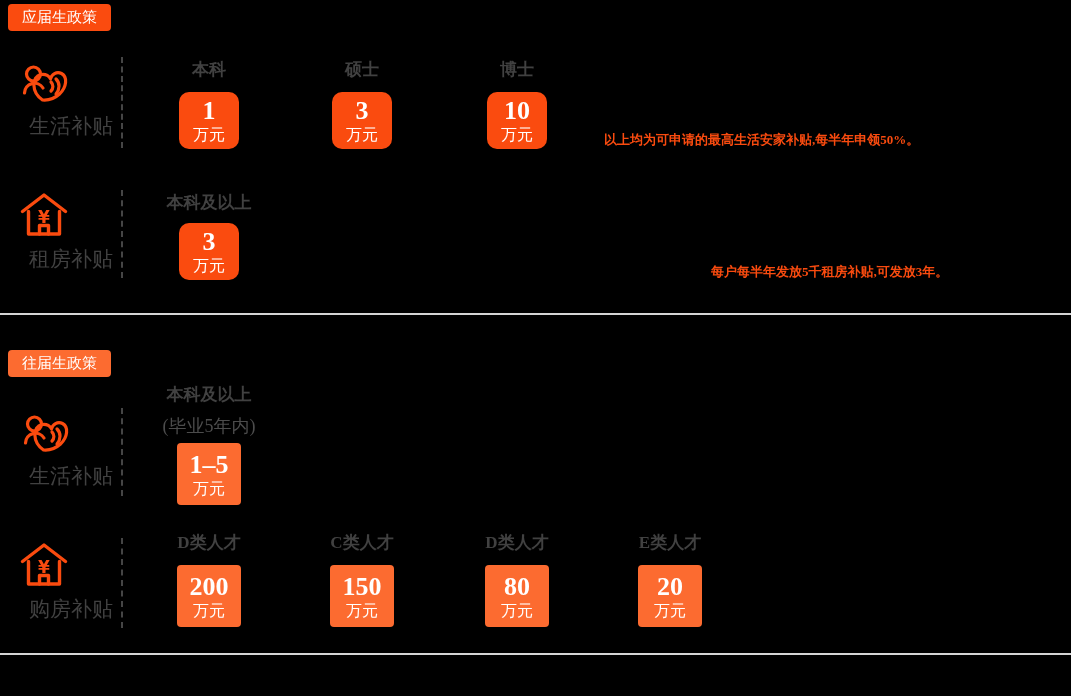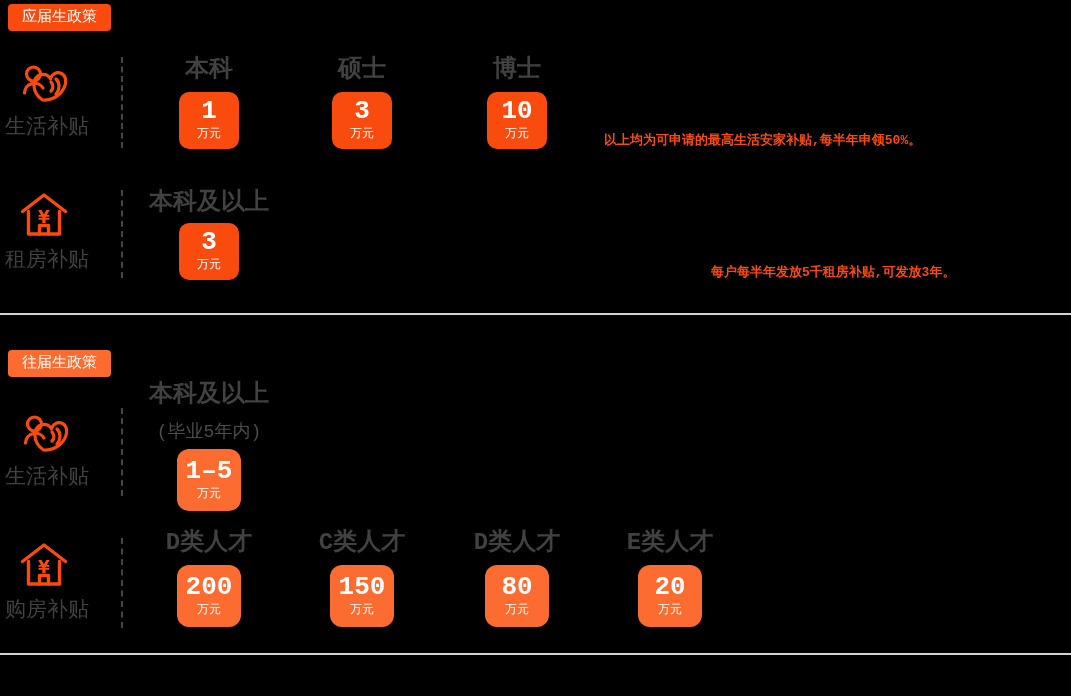--- a/index.html
+++ b/index.html
@@ -1,44 +1,44 @@
 <!DOCTYPE html>
 <html style="--background: #000000; --accent-red: #fa4b0f; --accent-orange: #fc6b30; --label-gray: #414141; --subtle-gray: #4c4c4c; --dash-gray: #454545; --divider: #d4d4d4; --badge-text: #ffffff;"><head>
 <meta charset="utf-8">
 <style>
   html,body{margin:0;padding:0;background:#000;}
   .canvas{
     position:relative;width:1071px;height:696px;background:var(--background,#000);
-    overflow:hidden;font-family:Liberation Mono, monospace;
+    overflow:hidden;font-family:Liberation Serif, serif;
   }
   .tag{
     position:absolute;height:27px;line-height:27px;padding:0 14px;border-radius:4px;
     color:#fff;font-size:15px;white-space:nowrap;
   }
   .tag-red{background:var(--accent-red,#fa4b0f);}
   .tag-orange{background:var(--accent-orange,#fc6b30);}
   .icon{position:absolute;width:48px;height:48px;color:var(--accent-red,#fa4b0f);}
   .icon svg{width:100%;height:100%;display:block;}
   .row-label{
     position:absolute;left:0;width:94px;text-align:center;font-size:21px;font-weight:500;
-    color:var(--label-gray,#414141);white-space:nowrap;
+    color:var(--label-gray,#414141);white-space:nowrap;padding-left:24px;
   }
   .vdash{position:absolute;left:121px;width:0;border-left:2px dashed var(--dash-gray,#454545);}
   .divider{position:absolute;left:0;width:1071px;height:2px;background:var(--divider,#d4d4d4);}
   .col{position:absolute;width:154px;text-align:center;}
-  .col-title{font-size:24px;font-weight:700;color:var(--label-gray,#414141);white-space:nowrap;line-height:30px;}
-  .col-sub{font-size:18px;font-weight:500;color:var(--subtle-gray,#4c4c4c);white-space:nowrap;line-height:24px;margin-top:10px;}
+  .col-title{font-size:17px;font-weight:700;color:var(--label-gray,#414141);white-space:nowrap;line-height:30px;}
+  .col-sub{font-size:18px;font-weight:500;color:var(--subtle-gray,#4c4c4c);white-space:nowrap;line-height:24px;margin-top:4px;}
   .vbadge{
     margin:7px auto 0;display:flex;flex-direction:column;align-items:center;justify-content:center;
     color:#fff;
   }
   .vbadge-sm{width:60px;height:57px;border-radius:10px;background:var(--accent-red,#fa4b0f);}
-  .vbadge-lg{width:64px;height:62px;border-radius:12px;background:var(--accent-orange,#fc6b30);}
+  .vbadge-lg{width:64px;height:62px;border-radius:4px;background:var(--accent-orange,#fc6b30);}
   .vbadge .num{font-size:26px;font-weight:700;line-height:28px;}
-  .vbadge .unit{font-size:12px;line-height:19px;}
+  .vbadge .unit{font-size:16px;line-height:19px;}
   .note{
     position:absolute;font-size:13px;font-weight:700;color:var(--accent-red,#fd4a0c);white-space:nowrap;
   }
 </style>
 </head>
 <body>
 
 <svg width="0" height="0" style="position:absolute">
   <defs>
     <g id="g-person-heart" fill="none" stroke="currentColor" stroke-width="3.2" stroke-linecap="round" stroke-linejoin="round">

